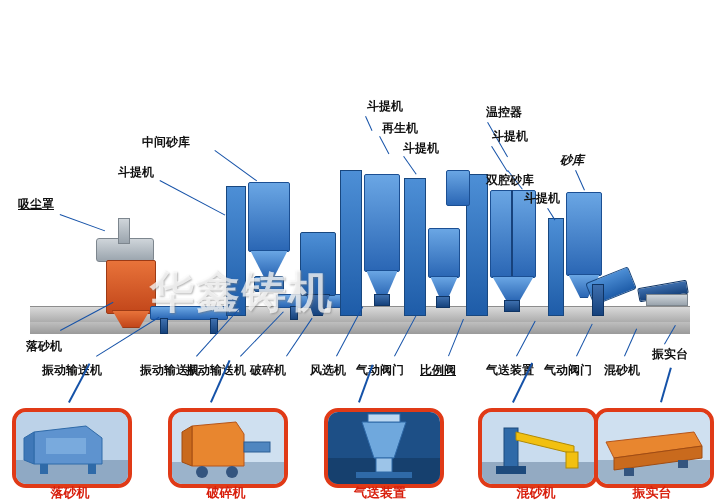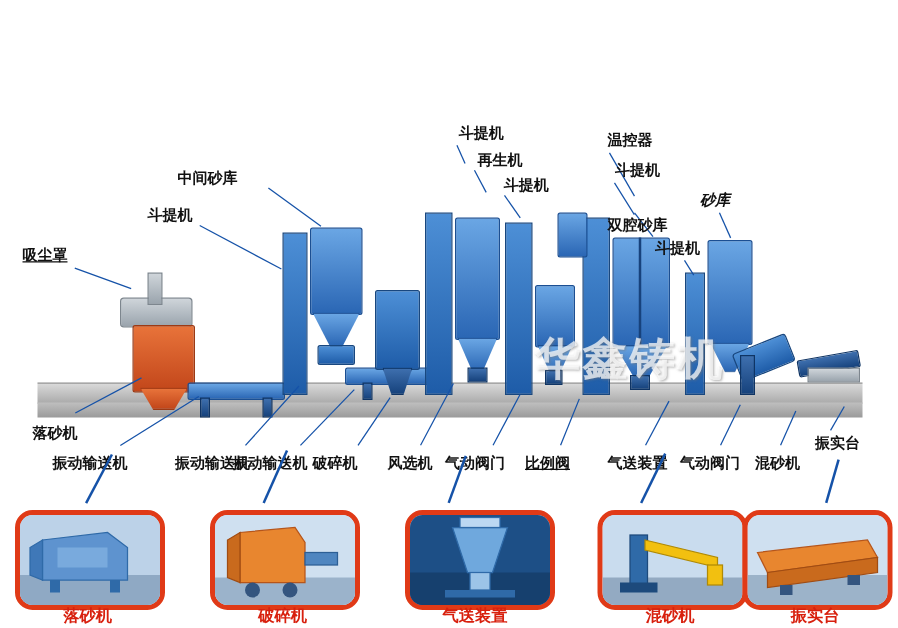--- a/index.html
+++ b/index.html
@@ -54,22 +54,22 @@
   .lead{position:absolute;background:#1552a8;transform-origin:0 0;height:1px;}
 
   
   .lbl{
     position:absolute;color:#111;font-size:12px;font-weight:bold;
     white-space:nowrap;font-family:"DejaVu Sans","Liberation Sans",sans-serif;
   }
 
   
   .watermark{
-    position:absolute;left:150px;top:185px;width:430px;text-align:right;
-    font-size:36px;font-weight:bold;color:rgba(255,255,255,.72);
+    position:absolute;left:150px;top:185px;width:430px;text-align:left;
+    font-size:44px;font-weight:bold;color:rgba(255,255,255,.72);
     text-shadow:1px 1px 2px rgba(120,120,120,.55);
     font-family:"DejaVu Sans","Liberation Sans",sans-serif;
     pointer-events:none;letter-spacing:2px;
   }
 
   
   .strip{position:absolute;left:0;top:398px;width:718px;height:104px;background:#fff;}
   .photo{
     position:absolute;width:112px;height:72px;border:4px solid #e03a17;border-radius:14px;
     background:linear-gradient(to bottom,#d9e6f4,#9cb9d8);overflow:hidden;

